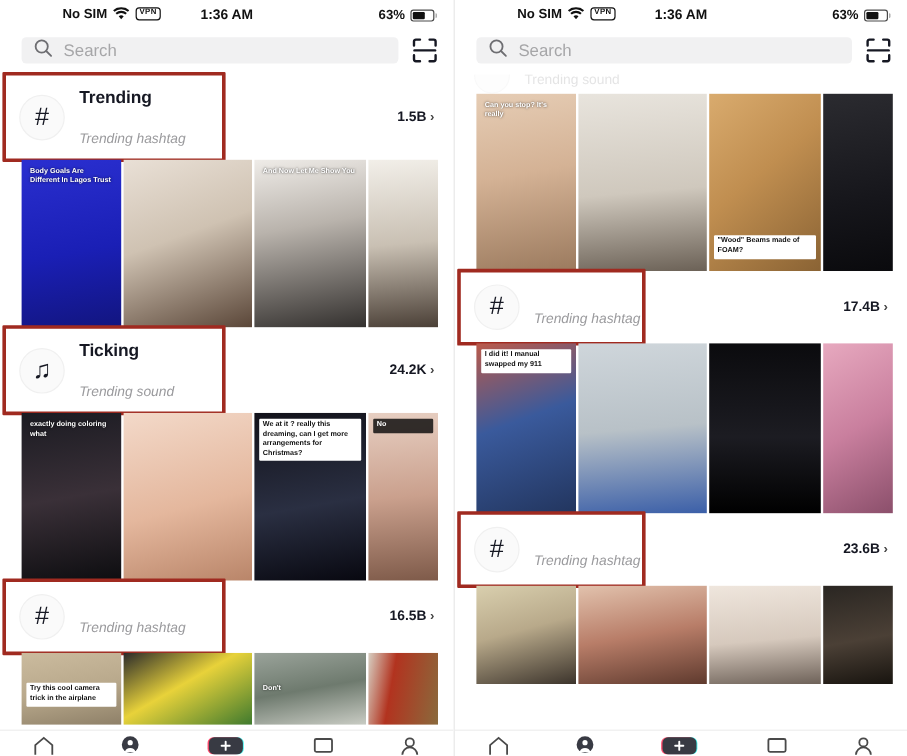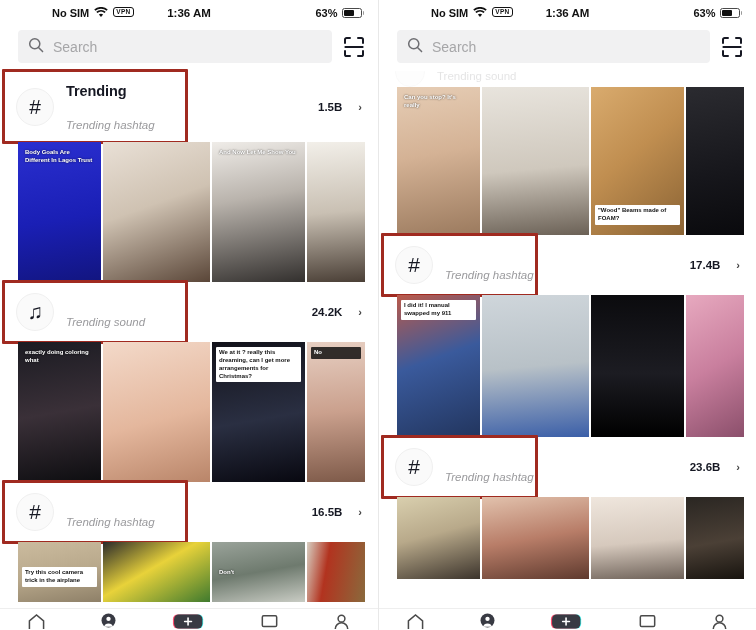--- a/index.html
+++ b/index.html
@@ -47,21 +47,21 @@
     width: 1.5px; height: 4px; background: #9a9a9a;
     border-radius: 0 1px 1px 0; margin-left: 1px;
   }
 
   
   .searchrow {
     display: flex; align-items: center; gap: 10px;
     padding: 4px 12px 8px 18px;
   }
   .searchbox {
-    flex: 1; height: 33px; background: #f1f1f2; border-radius: 4px;
+    flex: 1; height: 22px; background: #f1f1f2; border-radius: 4px;
     display: flex; align-items: center; gap: 9px; padding: 0 10px;
   }
   .searchbox .magnifier { flex: 0 0 auto; }
   .search-placeholder {
     color: #a6a6a8; font-size: 14px;
   }
   .scan-icon { flex: 0 0 auto; width: 24px; height: 24px; }
 
   
   .feed { position: relative; }
@@ -81,21 +81,21 @@
   .trend-text { flex: 1; min-width: 0; }
   .trend-title {
     font-size: 14.5px; font-weight: bold; color: #161823;
     letter-spacing: -.1px; line-height: 1.25;
   }
   .trend-sub {
     font-size: 11.5px; color: #9a9a9d; margin-top: 19px; font-style: italic;
   }
   .trend-count {
     font-size: 11.5px; font-weight: bold; color: #161823;
-    display: flex; align-items: center; gap: 16px; flex: 0 0 auto;
+    display: flex; align-items: center; gap: 3px; flex: 0 0 auto;
     padding-right: 2px;
   }
   .chev { font-size: 11px; color: #454545; }
 
   
   .hl {
     position: absolute; border: 3px solid #a02a20;
     pointer-events: none; border-radius: 1px;
   }
 
@@ -211,20 +211,21 @@
           </div>
           <div class="thumb" style="width: 107px; height: 140px; background: linear-gradient(160deg, rgb(233, 224, 214) 0%, rgb(207, 194, 178) 45%, rgb(90, 70, 56) 100%);"></div>
           <div class="thumb" style="width: 93px; height: 140px; background: linear-gradient(170deg, rgb(239, 236, 232) 0%, rgb(185, 179, 172) 40%, rgb(51, 48, 46) 100%);">
             <div class="cap cap-plain-w" style="left: 4px; right: 4px; top: 5px;">And Now Let Me Show You</div>
           </div>
           <div class="thumb" style="width: 58px; height: 140px; background: linear-gradient(175deg, rgb(242, 239, 233) 0%, rgb(201, 192, 179) 50%, rgb(74, 63, 54) 100%);"></div>
         </div>
         <div class="trend-row">
           <div class="badge-circle">♫</div>
           <div class="trend-text">
+            <div class="trend-title">Ticking</div>
             <div class="trend-sub">Trending sound</div>
           </div>
           <div class="trend-count">
             <span>24.2K</span>
             <span class="chev">›</span>
           </div>
           <div class="hl" style="border-color: rgb(160, 42, 32); inset: -2px 190px -2px 2px;"></div>
         </div>
         <div class="thumbs">
           <div class="thumb" style="width: 83px; height: 140px; background: linear-gradient(170deg, rgb(27, 27, 34) 0%, rgb(58, 48, 56) 50%, rgb(13, 13, 16) 100%);">

